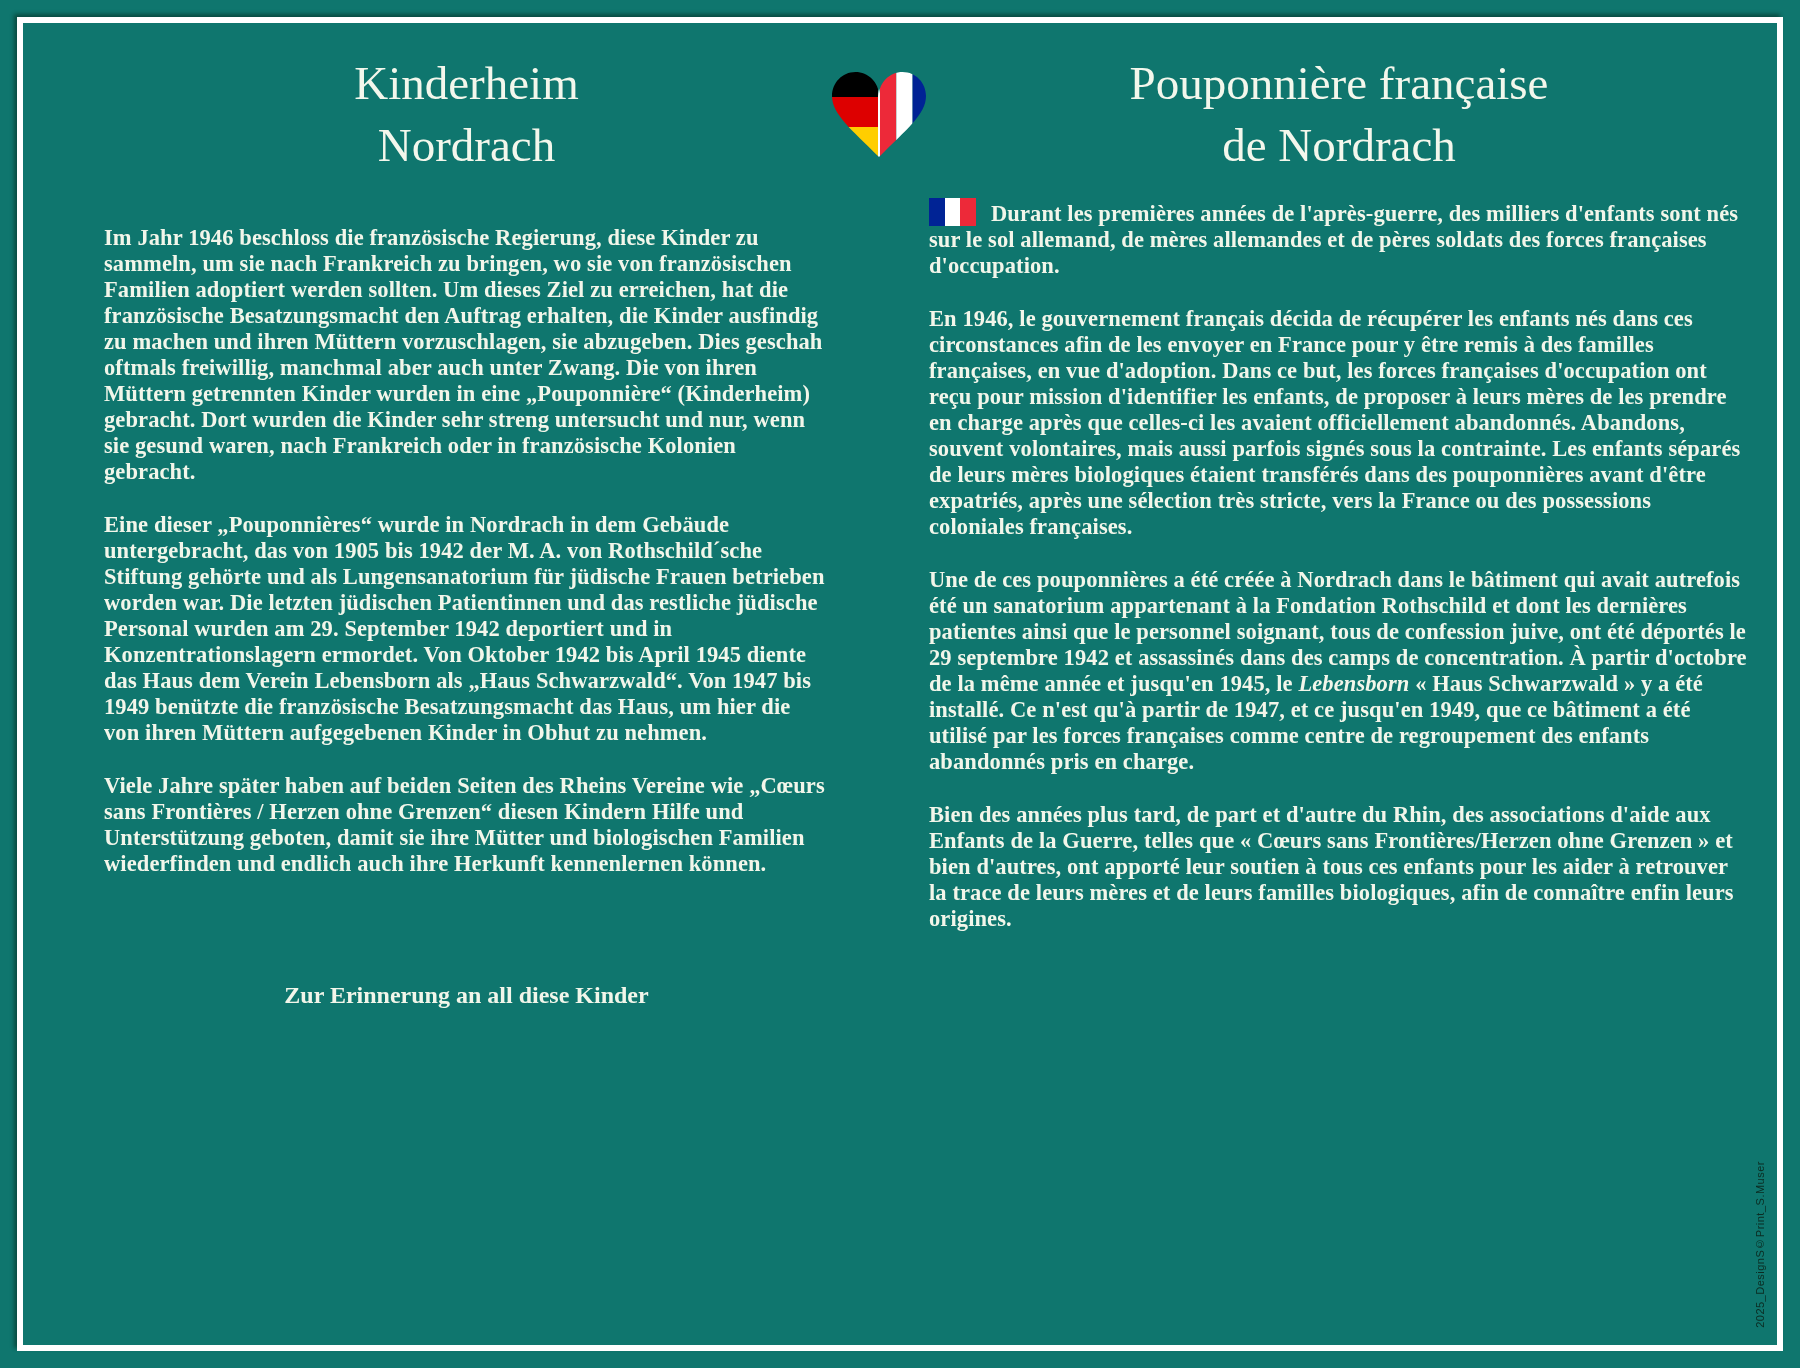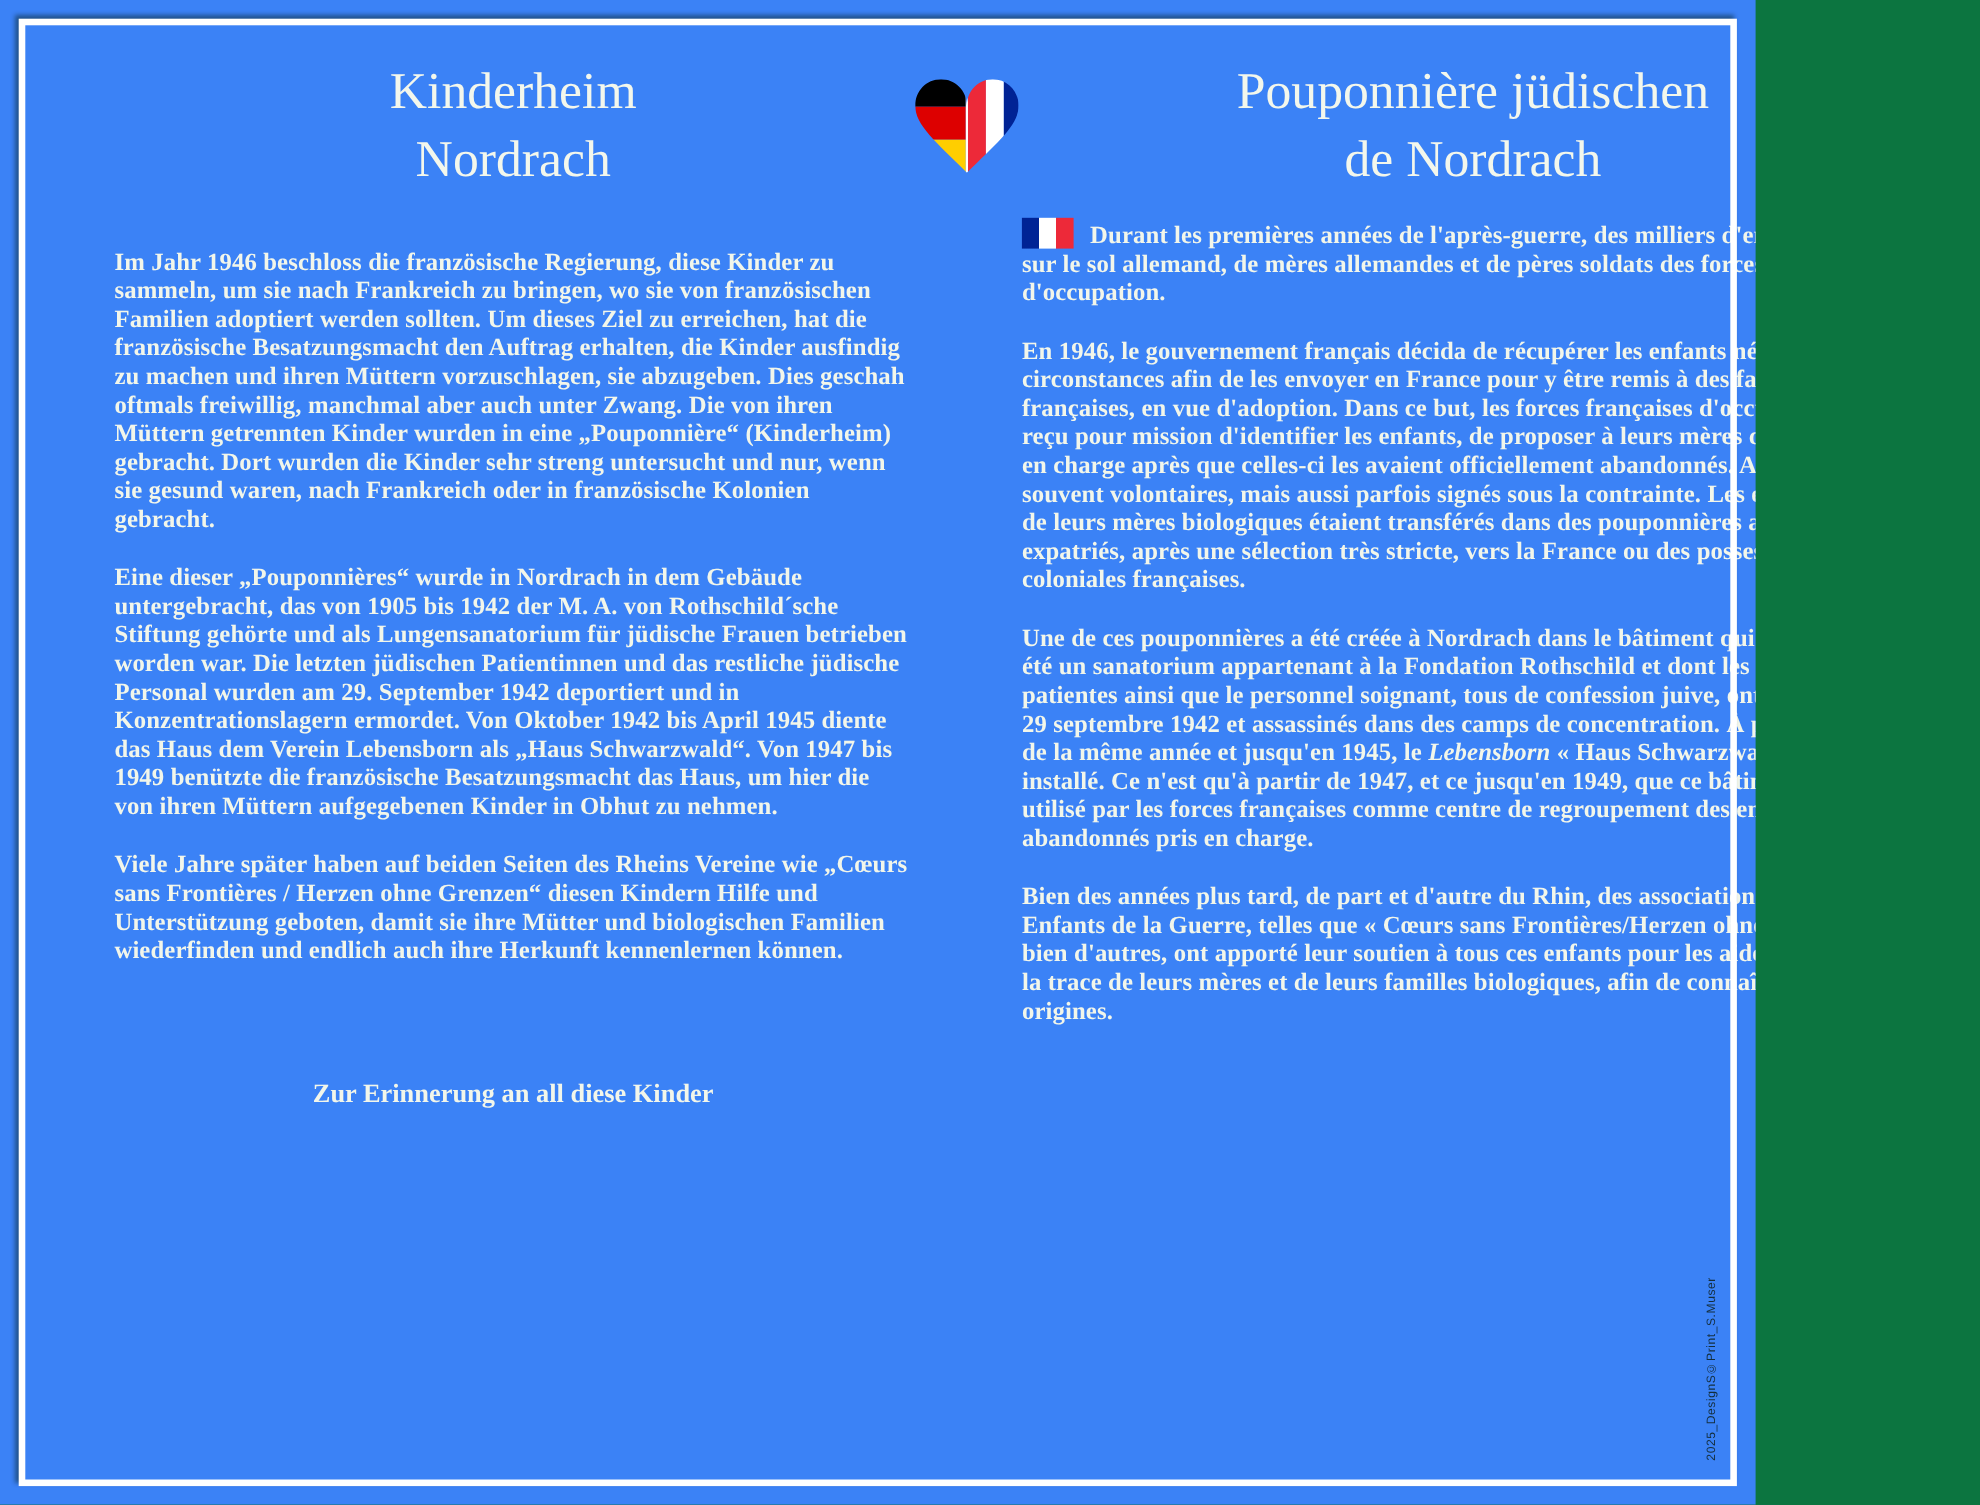--- a/index.html
+++ b/index.html
@@ -1,20 +1,20 @@
 <!DOCTYPE html>
 <html><head>
 <meta charset="utf-8">
 <style>
   html, body { margin: 0; padding: 0; background: #0c7540; }
   .plaque {
     position: relative;
-    width: 1596px;
+    width: 1800px;
     height: 1368px;
-    background: #3b82f6;
+    background: #0f766e;
     overflow: hidden;
     font-family: "Liberation Serif", serif;
     color: #f2f6ea;
   }
   .frame {
     position: absolute;
     inset: 17px;
     border: 6px solid #ffffff;
     box-shadow: -3px -3px 4px rgba(0,25,10,0.45);
     pointer-events: none;
@@ -110,21 +110,21 @@
           <rect x="0" y="0" width="49" height="30" fill="#000000"></rect>
           <rect x="0" y="30" width="49" height="30" fill="#dd0000"></rect>
           <rect x="0" y="60" width="49" height="34" fill="#ffce00"></rect>
           <rect x="51" y="0" width="16.3" height="94" fill="#ed2939"></rect>
           <rect x="67.3" y="0" width="16.3" height="94" fill="#ffffff"></rect>
           <rect x="83.6" y="0" width="16.4" height="94" fill="#002395"></rect>
           <rect x="49" y="0" width="2" height="94" fill="#ffffff"></rect>
         </g>
       </svg>
     </div>
-    <div class="title">Pouponnière jüdischen
+    <div class="title">Pouponnière française
 de Nordrach</div>
   </div>
 
   <div class="columns">
     <div>
       <div data-paras="german.paragraphs">
           <p class="para">Im Jahr 1946 beschloss die französische Regierung, diese Kinder zu sammeln, um sie nach Frankreich zu bringen, wo sie von französischen Familien adoptiert werden sollten. Um dieses Ziel zu erreichen, hat die französische Besatzungsmacht den Auftrag erhalten, die Kinder ausfindig zu machen und ihren Müttern vorzuschlagen, sie abzugeben. Dies geschah oftmals freiwillig, manchmal aber auch unter Zwang. Die von ihren Müttern getrennten Kinder wurden in eine „Pouponnière“ (Kinderheim) gebracht. Dort wurden die Kinder sehr streng untersucht und nur, wenn sie gesund waren, nach Frankreich oder in französische Kolonien gebracht.</p>
           <p class="para">Eine dieser „Pouponnières“ wurde in Nordrach in dem Gebäude untergebracht, das von 1905 bis 1942 der M. A. von Rothschild´sche Stiftung gehörte und als Lungensanatorium für jüdische Frauen betrieben worden war. Die letzten jüdischen Patientinnen und das restliche jüdische Personal wurden am 29. September 1942 deportiert und in Konzentrationslagern ermordet. Von Oktober 1942 bis April 1945 diente das Haus dem Verein Lebensborn als „Haus Schwarzwald“. Von 1947 bis 1949 benützte die französische Besatzungsmacht das Haus, um hier die von ihren Müttern aufgegebenen Kinder in Obhut zu nehmen.</p>
           <p class="para">Viele Jahre später haben auf beiden Seiten des Rheins Vereine wie „Cœurs sans Frontières / Herzen ohne Grenzen“ diesen Kindern Hilfe und Unterstützung geboten, damit sie ihre Mütter und biologischen Familien wiederfinden und endlich auch ihre Herkunft kennenlernen können.</p>
         </div>

